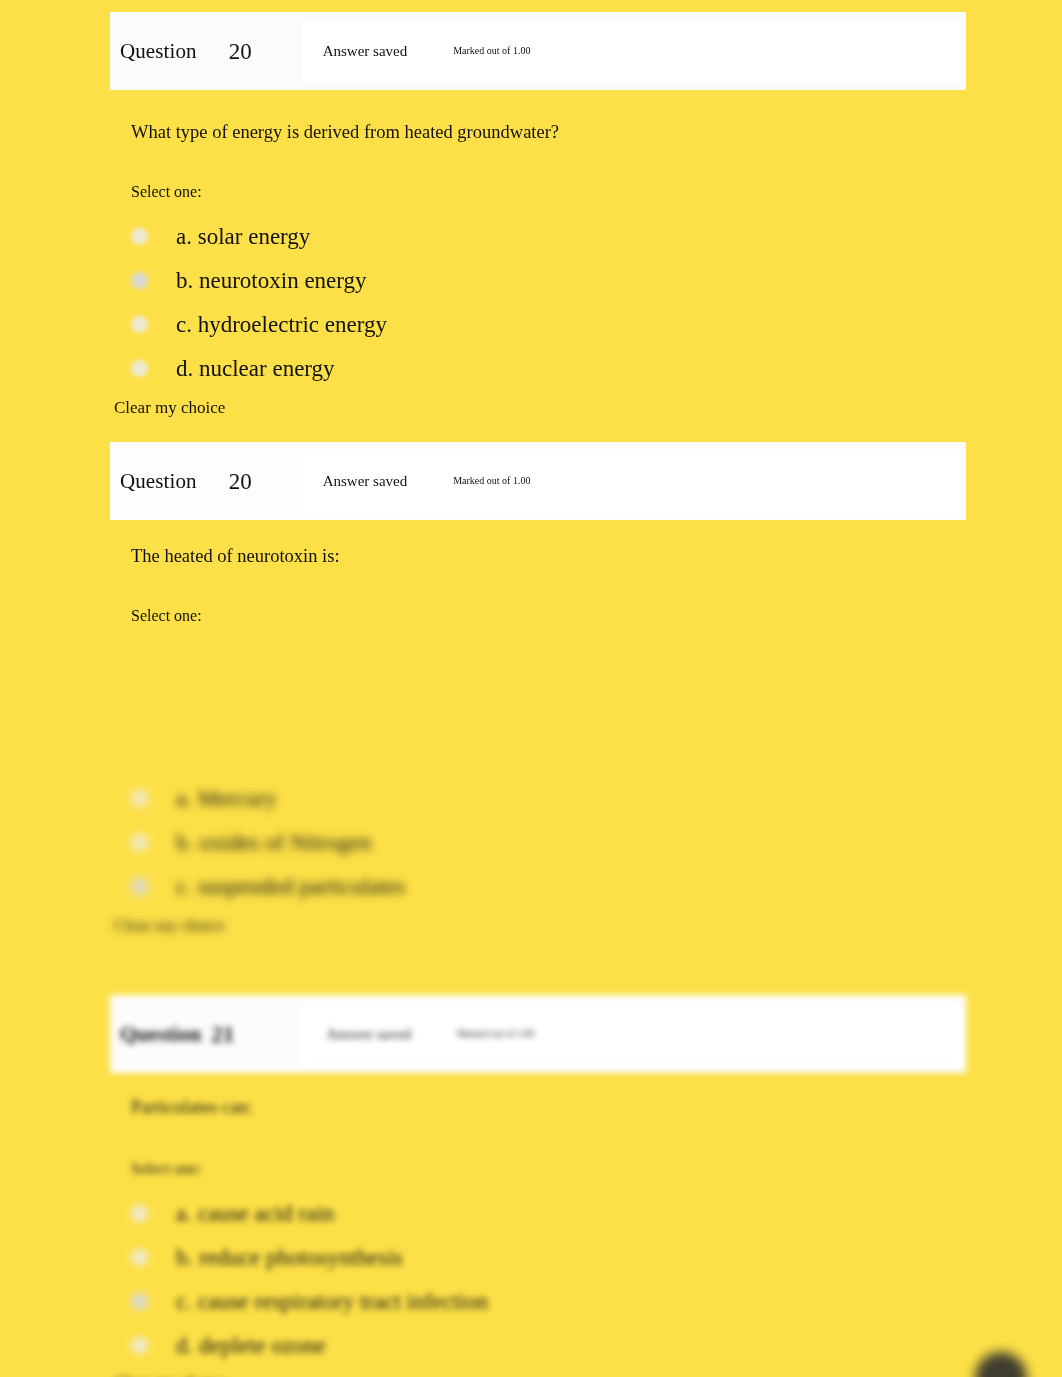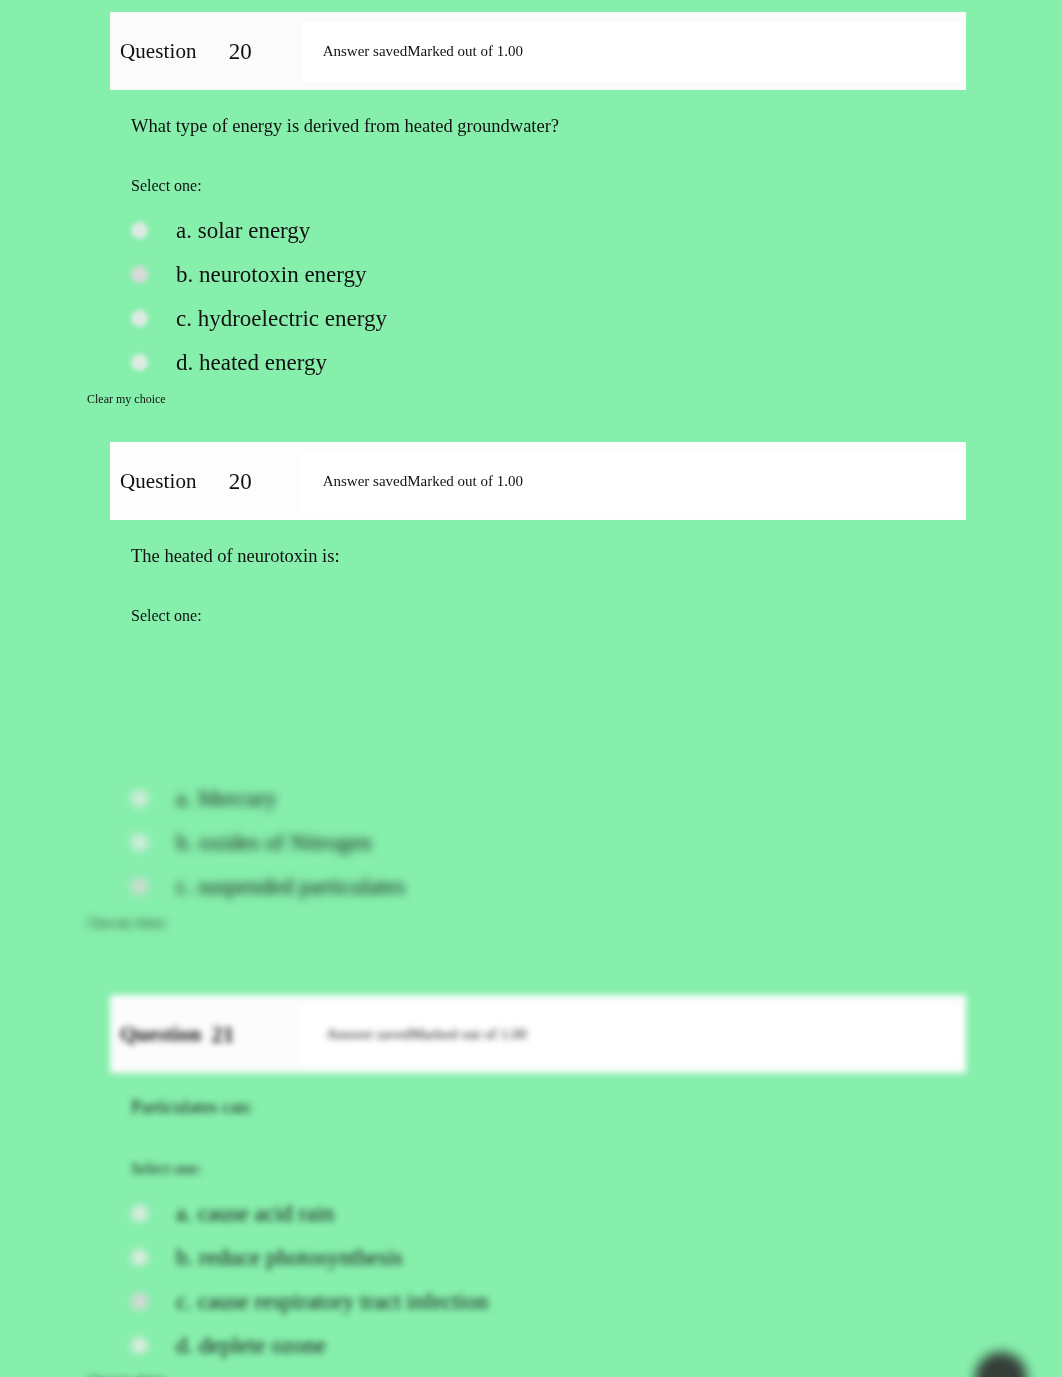--- a/index.html
+++ b/index.html
@@ -10,21 +10,21 @@
     background: #ffffff;
     font-family: "Liberation Serif", "DejaVu Serif", serif;
     color: #111111;
     overflow: hidden;
   }
 
   .page {
     position: relative;
     width: 1062px;
     height: 1377px;
-    background: #86efac;
+    background: #fde047;
   }
 
   
   .question-block {
     position: absolute;
     left: 0;
     width: 1062px;
   }
 
   
@@ -66,22 +66,23 @@
   .q-state {
     position: relative;
     z-index: 3;
     font-size: 15px;
     line-height: 1;
     margin-left: 71px;
   }
   .q-marks {
     position: relative;
     z-index: 3;
-    font-size: 15px;
-    line-height: 1;
+    font-size: 10px;
+    line-height: 1;
+    margin-left: 46px;
   }
 
   
   .q-text {
     margin-left: 131px;
     font-size: 18.5px;
     line-height: 1.3;
   }
 
   .select-one {
@@ -117,22 +118,22 @@
   }
 
   .answer-label {
     margin-left: 28px;
     font-size: 23px;
     line-height: 1;
     white-space: nowrap;
   }
 
   .clear-choice {
-    margin-left: 87px;
-    font-size: 12px;
+    margin-left: 114px;
+    font-size: 17px;
     line-height: 1;
     cursor: pointer;
   }
   .blur-mid    { filter: blur(3.4px); }
   .blur-heavy  { filter: blur(4.0px); }
 
   
   .fab {
     position: absolute;
     left: 975px;
@@ -153,40 +154,40 @@
   <div class="question-block" style="top:12px;">
 
     <div class="q-header">
       <div class="q-header-inner"></div>
       <span class="q-label">Question</span>
       <span class="q-number">20</span>
       <span class="q-state">Answer saved</span>
       <span class="q-marks">Marked out of 1.00</span>
     </div>
 
-    <div class="q-text" style="margin-top:24px;">What type of energy is derived from heated groundwater?</div>
+    <div class="q-text" style="margin-top:30px;">What type of energy is derived from heated groundwater?</div>
 
     <div class="select-one" style="margin-top:38px;">Select one:</div>
 
     <div class="answers" style="margin-top:12px;">
       <div class="answer-row">
         <span class="radio"></span>
         <span class="answer-label">a. solar energy</span>
       </div>
       <div class="answer-row">
         <span class="radio selected"></span>
         <span class="answer-label">b. neurotoxin energy</span>
       </div>
       <div class="answer-row">
         <span class="radio"></span>
         <span class="answer-label">c. hydroelectric energy</span>
       </div>
       <div class="answer-row">
         <span class="radio"></span>
-        <span class="answer-label">d. heated energy</span>
+        <span class="answer-label">d. nuclear energy</span>
       </div>
     </div>
 
     <div class="clear-choice" style="margin-top:8px;">Clear my choice</div>
   </div>
 
   <div class="question-block" style="top:442px;">
 
     <div class="q-header" style="background:#fdfdfe;border-color:#fdfdfe;">
       <div class="q-header-inner" style="border-color:#ffffff;"></div>

